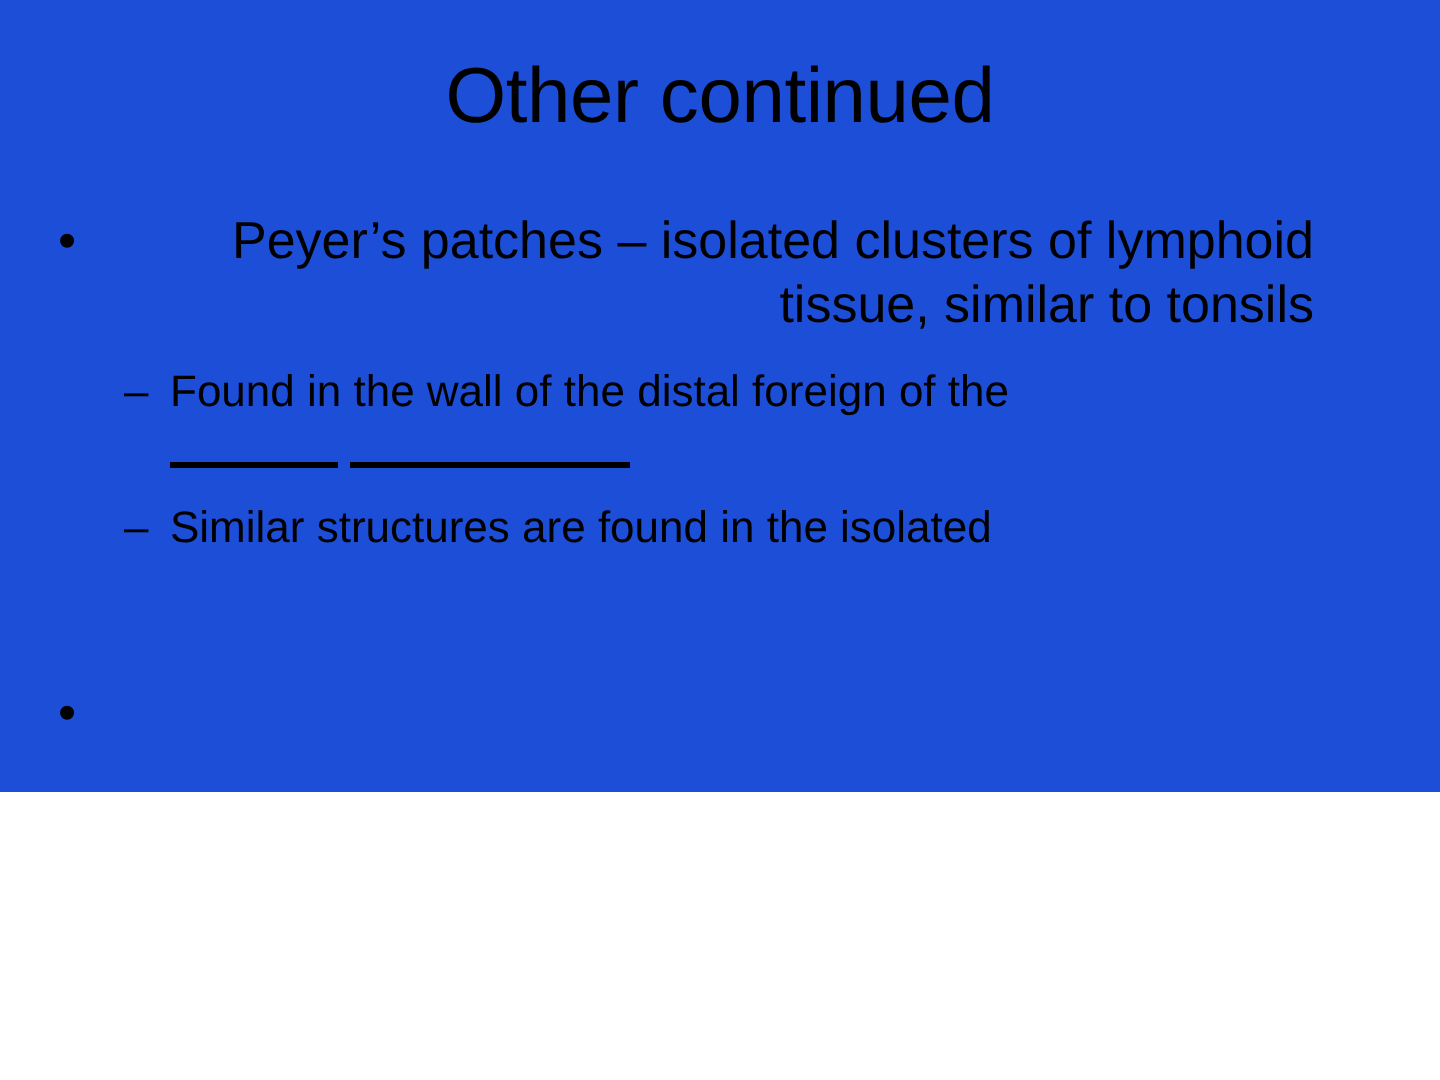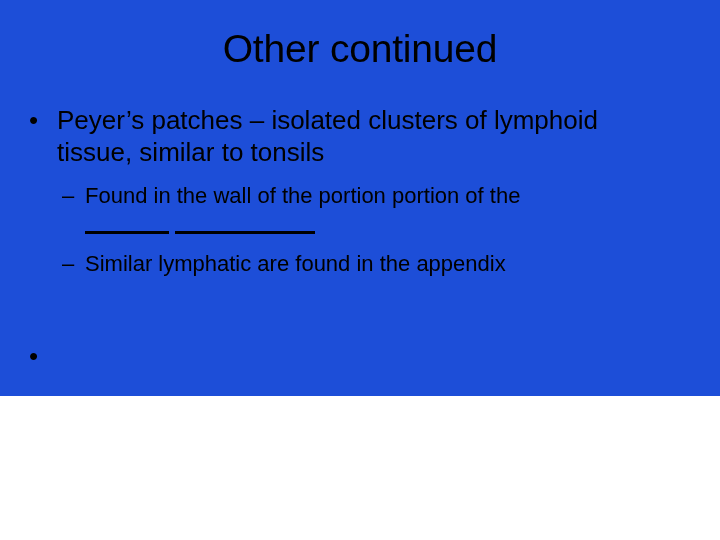--- a/index.html
+++ b/index.html
@@ -56,20 +56,21 @@
   .lvl1 .marker {
     position: absolute;
     left: 29px;
     top: 0;
     font-size: 26px;
     line-height: 32px;
   }
   .lvl1 .text {
     display: block;
     max-width: 600px;
+    text-align: right;
   }
 
   
   .lvl2 {
     position: relative;
     padding-left: 85px;
     font-size: 22px;
     line-height: 28px;
     color: #000000;
   }
@@ -118,32 +119,32 @@
 
     <div class="lvl1">
       <span class="marker">•</span>
       <span class="text">Peyer’s patches – isolated clusters of lymphoid tissue, similar to tonsils</span>
     </div>
 
     <div class="spacer-xs"></div>
 
     <div class="lvl2">
       <span class="marker">–</span>
-      <span class="text">Found in the wall of the portion portion of the</span>
+      <span class="text">Found in the wall of the distal foreign of the</span>
     </div>
 
     <div class="spacer-sm"></div>
 
     <div class="blank-row">
       <span class="blank blank-m"></span><span class="blank blank-l"></span>
     </div>
 
     <div class="lvl2">
       <span class="marker">–</span>
-      <span class="text">Similar lymphatic are found in the appendix</span>
+      <span class="text">Similar structures are found in the isolated</span>
     </div>
 
     <div class="spacer-lg"></div>
 
     <div class="lvl1">
       <span class="marker">•</span>
     </div>
 
   </div>
 </div>

